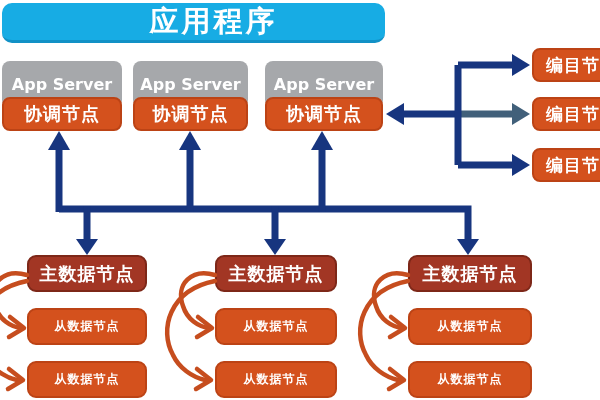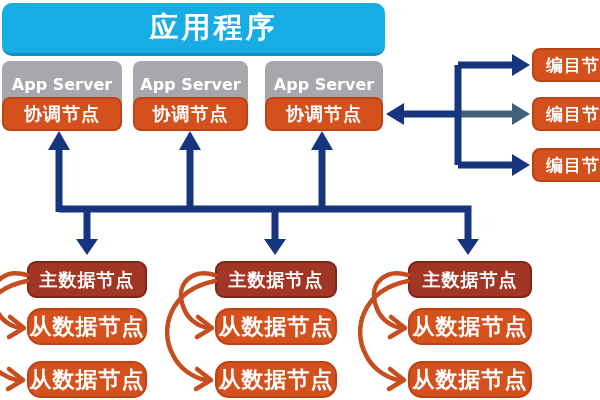--- a/index.html
+++ b/index.html
@@ -13,21 +13,21 @@
   .stage { position: absolute; inset: 0; width: 600px; height: 400px; }
 
   .box {
     position: absolute;
     display: flex; align-items: center; justify-content: center;
     color: #fff; font-weight: bold;
     box-sizing: border-box;
   }
 
   .banner {
-    left: 2px; top: 3px; width: 383px; height: 53px;
+    left: 2px; top: 3px; width: 383px; height: 40px;
     background: var(--banner);
     border-bottom: 3px solid var(--banner-edge);
     border-radius: 10px;
     font-size: 29px; letter-spacing: 3px; padding-left: 40px;
   }
 
   .appserver {
     background: var(--gray);
     border-radius: 8px;
     height: 47px; font-size: 16px;
@@ -51,27 +51,27 @@
     border-radius: 8px;
     font-size: 17px; letter-spacing: 1px;
     justify-content: flex-start; padding-left: 12px;
   }
   .cat1 { top: 48px; } .cat2 { top: 97px; } .cat3 { top: 148px; }
 
   .master {
     background: var(--dark-red);
     border: 2px solid var(--dark-red-border);
     border-radius: 9px;
-    height: 37px; top: 255px; font-size: 18px; letter-spacing: 1px; margin-top: 6px;
+    height: 37px; top: 255px; font-size: 18px; letter-spacing: 1px;
   }
   .slave {
     background: var(--orange);
     border: 2px solid var(--orange-border);
-    border-radius: 14px;
-    height: 37px; font-size: 22px; letter-spacing: 1px;
+    border-radius: 9px;
+    height: 37px; font-size: 12px; letter-spacing: 1px;
   }
   .c1 { left: 27px;  width: 120px; }
   .c2 { left: 215px; width: 122px; }
   .c3 { left: 408px; width: 124px; }
   .row-slave1 { top: 308px; }
   .row-slave2 { top: 361px; }
 
   svg.arrows { position: absolute; inset: 0; pointer-events: none; z-index: 5; }
   .shaft-navy  { stroke: var(--navy);  stroke-width: 7; fill: none; }
   .head-navy   { fill: var(--navy); stroke: none; }

